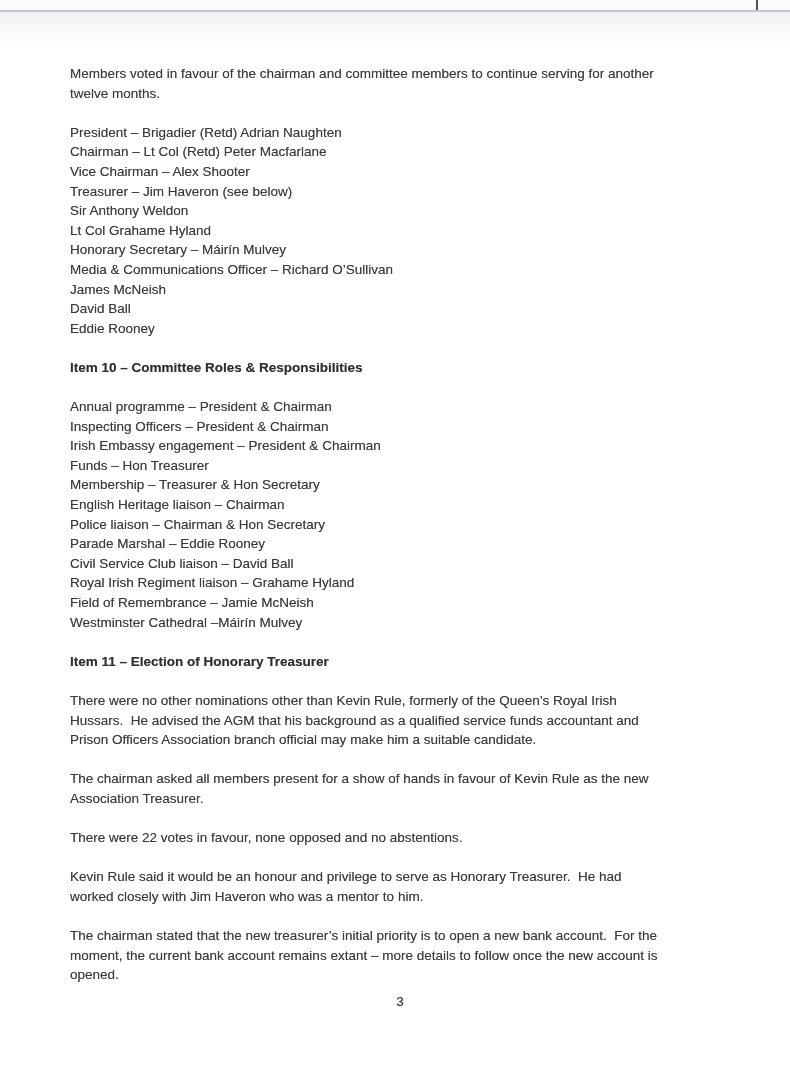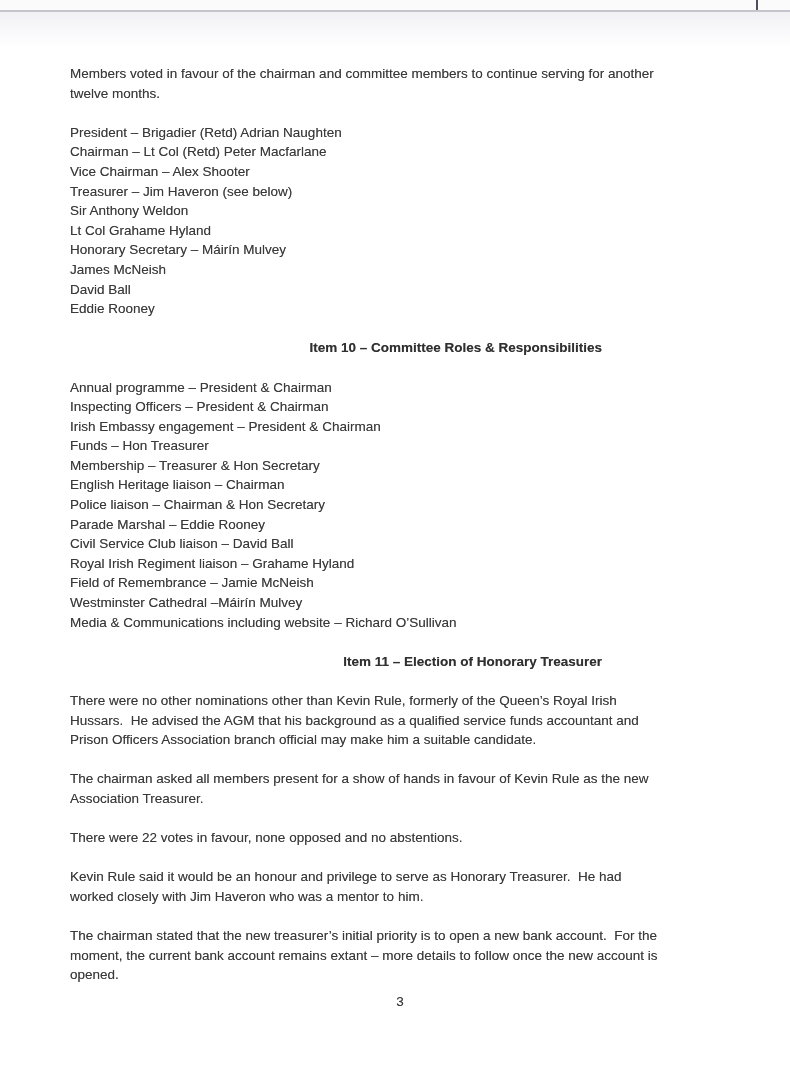--- a/index.html
+++ b/index.html
@@ -28,21 +28,21 @@
   
   .doc{
     position:absolute;top:48px;left:0;width:662px;
     padding:16px 60px 0 70px;
     font-size:13.5px;line-height:19.6px;
     text-shadow:0 0 0.5px rgba(58,58,58,0.55);
   }
   .block{margin:0 0 19.6px 0;}
   .para{white-space:pre;margin:0 0 19.6px 0;}
   .para:last-child{margin-bottom:0;}
-  .heading{font-weight:bold;color:var(--heading-color);text-align:right;}
+  .heading{font-weight:bold;color:var(--heading-color);}
   .list .line{white-space:pre;}
   .footer{
     margin-top:7px;
     width:660px;
     text-align:center;
     font-size:13.5px;
   }
 </style>
 </head>
 <body>
@@ -60,41 +60,41 @@
 twelve months.</div>
 
   <div class="block list">
       <div class="line">President – Brigadier (Retd) Adrian Naughten</div>
       <div class="line">Chairman – Lt Col (Retd) Peter Macfarlane</div>
       <div class="line">Vice Chairman – Alex Shooter</div>
       <div class="line">Treasurer – Jim Haveron (see below)</div>
       <div class="line">Sir Anthony Weldon</div>
       <div class="line">Lt Col Grahame Hyland</div>
       <div class="line">Honorary Secretary – Máirín Mulvey</div>
+      <div class="line">Media &amp; Communications Officer – Richard O’Sullivan</div>
       <div class="line">James McNeish</div>
       <div class="line">David Ball</div>
       <div class="line">Eddie Rooney</div>
     </div>
 
   <div class="block heading">Item 10 – Committee Roles &amp; Responsibilities</div>
 
   <div class="block list">
       <div class="line">Annual programme – President &amp; Chairman</div>
       <div class="line">Inspecting Officers – President &amp; Chairman</div>
       <div class="line">Irish Embassy engagement – President &amp; Chairman</div>
       <div class="line">Funds – Hon Treasurer</div>
       <div class="line">Membership – Treasurer &amp; Hon Secretary</div>
       <div class="line">English Heritage liaison – Chairman</div>
       <div class="line">Police liaison – Chairman &amp; Hon Secretary</div>
       <div class="line">Parade Marshal – Eddie Rooney</div>
       <div class="line">Civil Service Club liaison – David Ball</div>
       <div class="line">Royal Irish Regiment liaison – Grahame Hyland</div>
       <div class="line">Field of Remembrance – Jamie McNeish</div>
       <div class="line">Westminster Cathedral –Máirín Mulvey</div>
-      <div class="line">Media &amp; Communications including website – Richard O’Sullivan</div>
     </div>
 
   <div class="block heading">Item 11 – Election of Honorary Treasurer</div>
 
   <div class="paragraphs">
       <div class="para">There were no other nominations other than Kevin Rule, formerly of the Queen’s Royal Irish
 Hussars.  He advised the AGM that his background as a qualified service funds accountant and
 Prison Officers Association branch official may make him a suitable candidate.</div>
       <div class="para">The chairman asked all members present for a show of hands in favour of Kevin Rule as the new
 Association Treasurer.</div>

